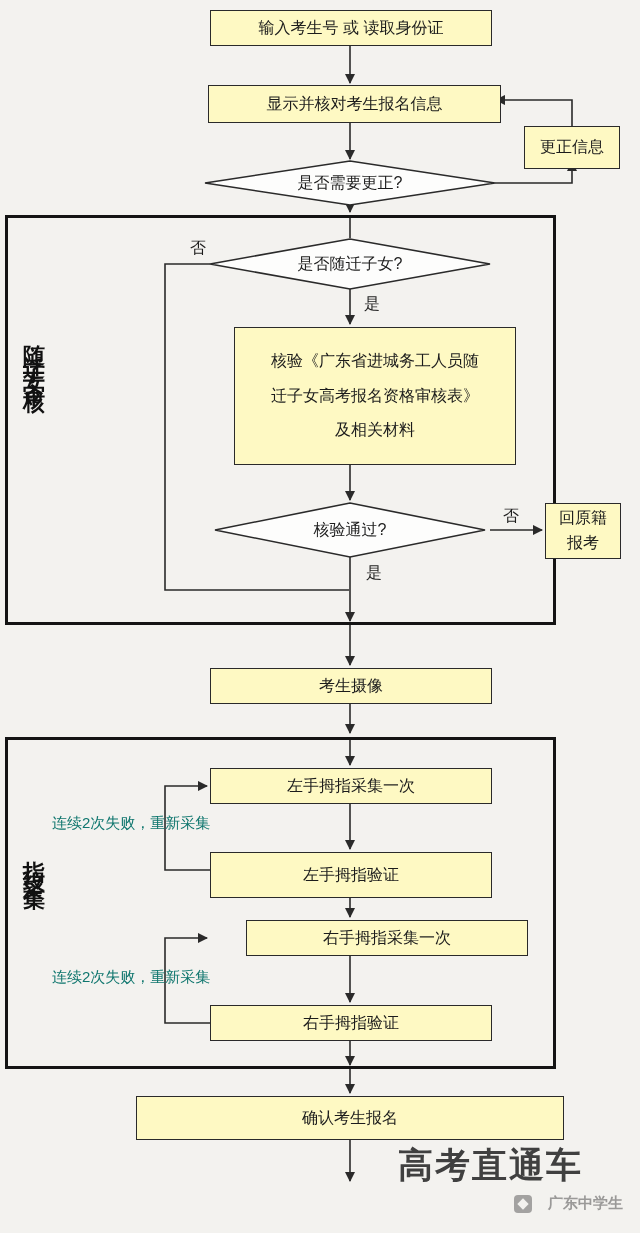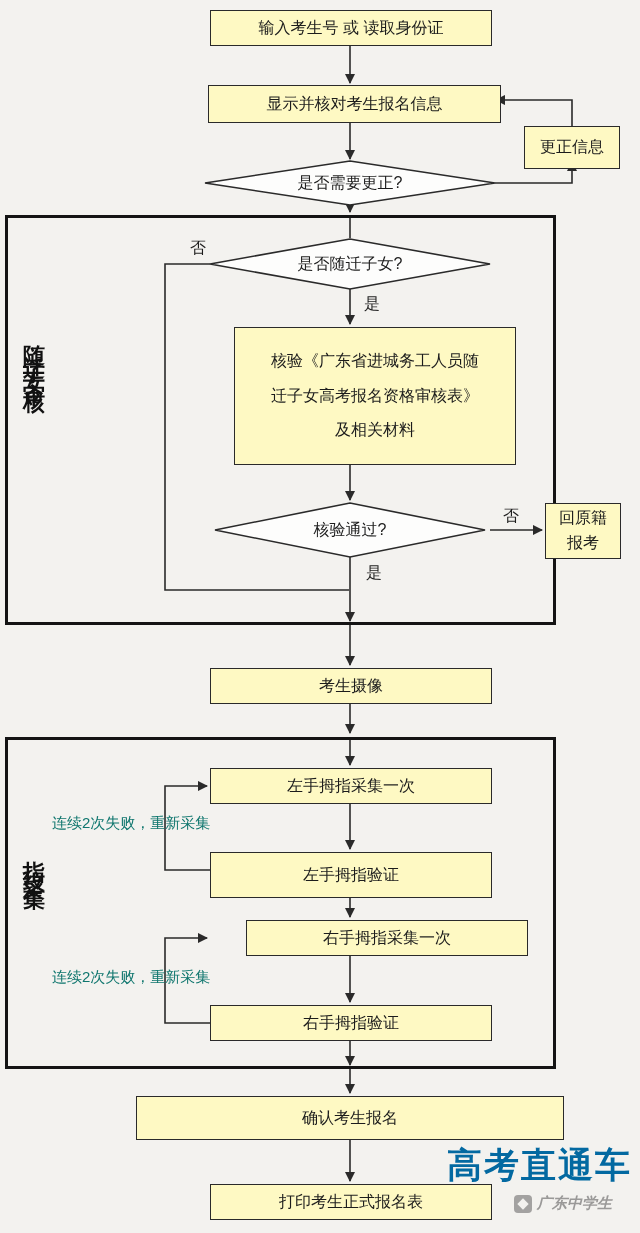--- a/index.html
+++ b/index.html
@@ -39,35 +39,34 @@
     writing-mode:vertical-rl;
     text-orientation:upright;
     font-weight:bold;
     font-size:22px;
     letter-spacing:9px;
     color:#111;
   }
   .watermark-title{
     position:absolute;
     left:398px;top:1142px;width:234px;
-    text-align:right;
+    text-align:left;
     font-family:Liberation Serif, serif;
     font-weight:bold;
     font-size:35px;
-    color:#0369a1;
+    color:#404040;
     letter-spacing:2px;
   }
   .watermark-sub{
     position:absolute;
     left:514px;top:1194px;
-    display:flex;align-items:flex-end;gap:5px;
+    display:flex;align-items:flex-end;gap:16px;
     color:#9a9998;
     font-size:15px;
     font-weight:bold;
-    font-style:italic;
   }
   .wm-logo{
     width:18px;height:18px;border-radius:4px;background:#a3a2a1;
     display:flex;align-items:center;justify-content:center;
   }
   .wm-logo i{
     display:block;width:8px;height:8px;background:#f3f2ef;
     transform:rotate(45deg);
   }
 </style>
@@ -137,21 +136,20 @@
   <div class="box" style="left:210px;top:768px;width:282px;height:36px;">左手拇指采集一次</div>
 
   <div class="box" style="left:210px;top:852px;width:282px;height:46px;">左手拇指验证</div>
 
   <div class="box" style="left:210px;top:920px;width:282px;height:36px;margin-left:36px;">右手拇指采集一次</div>
 
   <div class="box" style="left:210px;top:1005px;width:282px;height:36px;">右手拇指验证</div>
 
   <div class="box" style="left:136px;top:1096px;width:428px;height:44px;">确认考生报名</div>
 
-  <div class="box" style="left:210px;top:1184px;width:282px;height:36px;">打印考生正式报名表</div>
 
   <div class="dtext" style="left:205px;top:161px;width:290px;height:44px;">是否需要更正?</div>
   <div class="dtext" style="left:210px;top:239px;width:280px;height:50px;">是否随迁子女?</div>
   <div class="dtext" style="left:215px;top:503px;width:270px;height:54px;">核验通过?</div>
 
   <div class="lbl" style="left:190px;top:238px;">否</div>
   <div class="lbl" style="left:364px;top:294px;">是</div>
   <div class="lbl" style="left:503px;top:506px;">否</div>
   <div class="lbl" style="left:366px;top:563px;">是</div>
 

